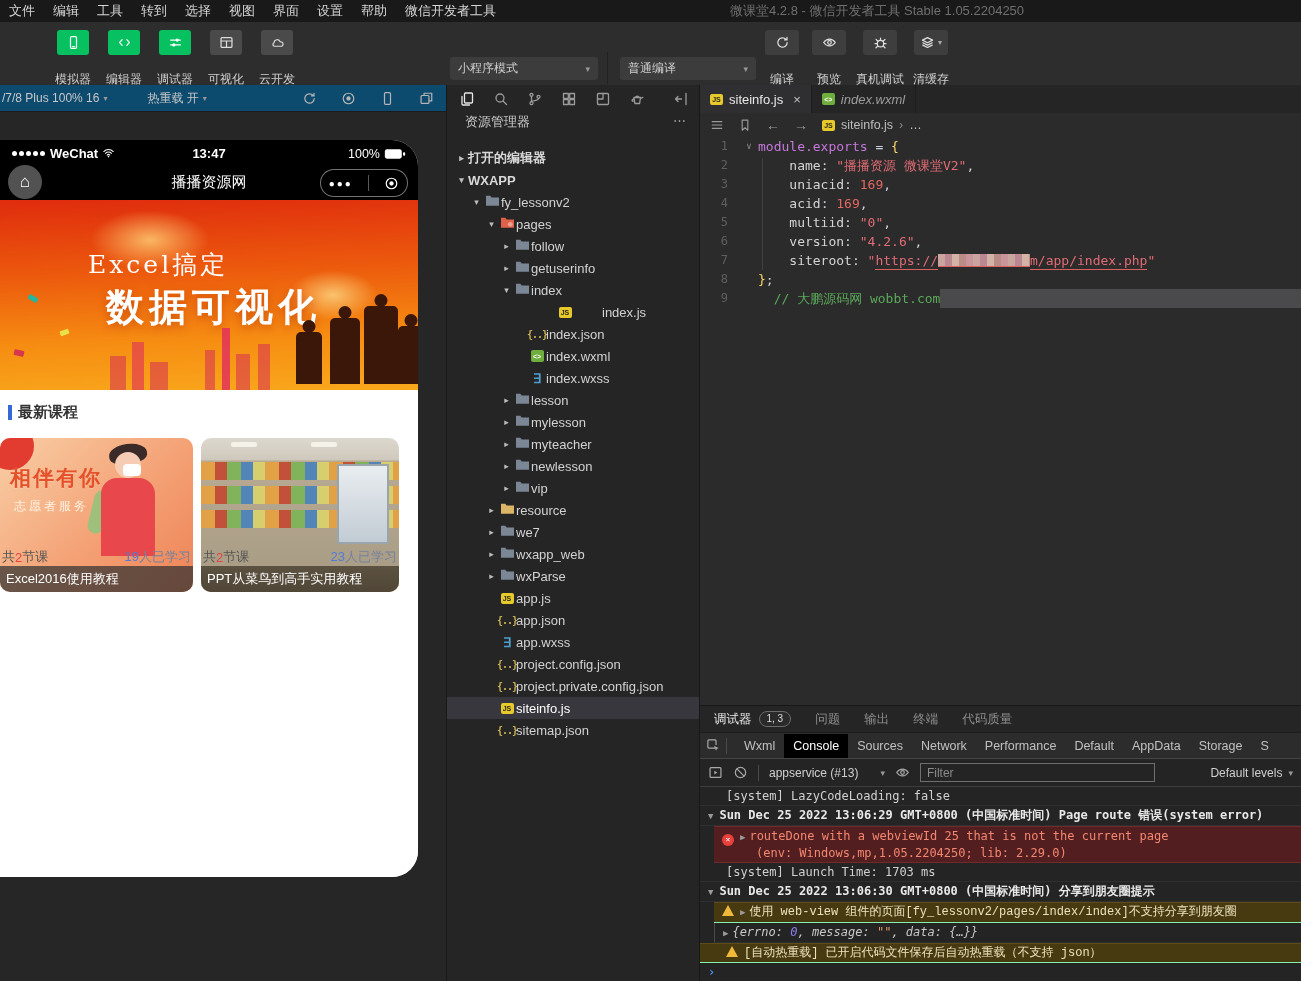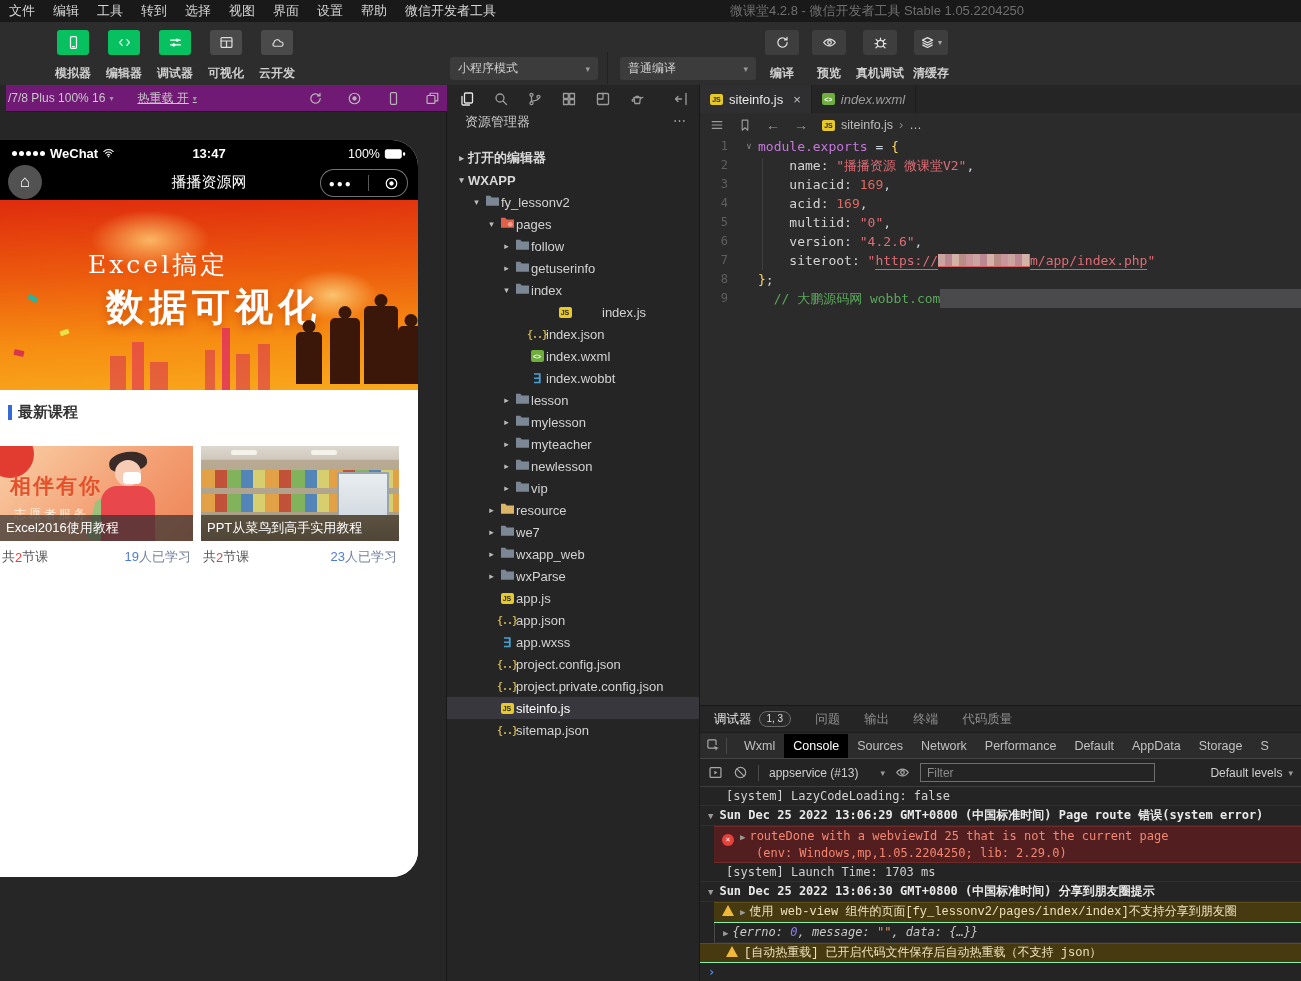--- a/index.html
+++ b/index.html
@@ -14,45 +14,45 @@
 
   
   .toolbar { position:absolute; left:0; top:22px; width:100%; height:63px; background:#2d2d2d; }
   .tb-group { position:absolute; display:flex; }
   #tb-primary { left:52px; top:8px; gap:9px; }
   .tool-btn { width:42px; display:flex; flex-direction:column; align-items:center; cursor:pointer; }
   .tbox { width:32px; height:25px; border-radius:3px; display:flex; align-items:center; justify-content:center; }
   .tbox svg { width:15px; height:15px; }
   .tbox.green { background:#07c160; color:#fff; }
   .tbox.gray  { background:#4a4a4a; color:#dcdcdc; }
-  .tool-lbl { margin-top:10px; font-size:12px; color:#cfcfcf; white-space:nowrap;font-weight:bold; }
+  .tool-lbl { margin-top:16px; font-size:12px; color:#cfcfcf; white-space:nowrap; }
   .tb-select { position:absolute; top:35px; height:23px; background:#3c3c3c; border-radius:3px; color:#cfcfcf; font-size:12px;
                display:flex; align-items:center; padding:0 8px; cursor:pointer; }
   .tb-select .caret { margin-left:auto; font-size:9px; color:#9a9a9a; }
   #sel-mode { left:450px; width:148px; }
   #sel-compile { left:620px; width:136px; }
   .tb-divider { position:absolute; top:30px; height:32px; width:1px; background:#222; }
   #tb-actions { left:762px; top:8px; gap:7px; }
   .act-btn { min-width:40px; display:flex; flex-direction:column; align-items:center; cursor:pointer; }
   .abox { min-width:34px; height:25px; padding:0 6px; border-radius:3px; background:#3e3e3e; color:#e0e0e0;
           display:flex; align-items:center; justify-content:center; gap:3px; }
   .abox svg { width:15px; height:15px; }
   .abox .caret { font-size:8px; color:#aaa; }
 
   
   .main { position:absolute; left:0; top:85px; width:1301px; height:896px; }
 
   
   .sim-panel { position:absolute; left:0; top:0; width:447px; height:896px; background:#262626; border-right:1px solid #181818; }
-  .devicebar { position:absolute; left:6px; top:0; width:100%; height:27px; background:#701a75; border-bottom:1px solid #1c1c1c;
+  .devicebar { position:absolute; left:0; top:0; width:100%; height:27px; background:#0c4a6e; border-bottom:1px solid #1c1c1c;
                display:flex; align-items:center; font-size:12px; color:#c8c8c8; }
   .devicebar .dv { display:flex; align-items:center; gap:4px; cursor:pointer; white-space:nowrap; }
   .devicebar .caret { font-size:8px; color:#9a9a9a; }
   #device-select { margin-left:2px; }
-  #hot-reload { margin-left:24px;text-decoration:underline; }
+  #hot-reload { margin-left:40px; }
   .db-icons { margin-left:auto; margin-right:12px; display:flex; gap:24px; }
   .db-icons .ic { width:15px; height:15px; color:#b5b5b5; cursor:pointer; }
   .db-icons svg { width:15px; height:15px; }
 
   
   .phone { position:absolute; left:0; top:55px; width:418px; height:737px; background:#fff; border-radius:0 26px 26px 0; overflow:hidden; }
   .p-status { height:27px; background:#000; color:#fff; display:flex; align-items:center; padding:0 12px; font-size:12px; }
   .sig-dots { display:flex; gap:2px; margin-right:5px; }
   .sig-dots i { width:5px; height:5px; border-radius:50%; background:#fff; }
   .p-status .carrier { font-weight:bold; font-size:13px; margin-right:4px; }
@@ -82,21 +82,21 @@
   .psn { position:absolute; background:#3a1708; border-radius:5px 5px 0 0; }
   .psn::before { content:""; position:absolute; top:-12px; left:50%; transform:translateX(-50%); width:13px; height:13px; border-radius:50%; background:#3a1708; }
   .conf { position:absolute; border-radius:1px; }
 
   
   .p-content { position:relative; height:487px; background:#fff; }
   .sec-head { display:flex; align-items:center; padding:13px 0 8px 8px; }
   .sec-bar { width:4px; height:15px; background:#3668d8; margin-right:6px; }
   .sec-title { font-size:15px; font-weight:bold; color:#333; }
   .cards { position:relative; height:118px; }
-  .card { position:absolute; top:16px; height:95px; overflow:hidden; cursor:pointer; }
+  .card { position:absolute; top:8px; height:154px; overflow:hidden; cursor:pointer;border-radius:10px; }
   .card-img { position:absolute; inset:0; }
   .card-title { position:absolute; left:0; right:0; bottom:0; height:26px; background:rgba(50,50,50,.72); color:#fff; font-size:13px;
                 line-height:26px; padding:0 6px; white-space:nowrap; overflow:hidden; }
   .stats { position:absolute; height:24px; display:flex; align-items:center; font-size:13px; }
   .st-gray { color:#555; } .st-red { color:#e64340; } .st-num { color:#4f7bd8; } .st-blu { color:#74829f; }
   
   .c1bg { background:linear-gradient(135deg,#f9cfa6 0%,#f4a276 55%,#ee8355 100%); }
   .c1t1 { position:absolute; left:10px; top:26px; font-size:21px; font-weight:bold; color:#e4512a; letter-spacing:2px; text-shadow:0 1px 0 #fff3; }
   .c1t2 { position:absolute; left:14px; top:60px; font-size:12px; color:rgba(255,246,230,.95); letter-spacing:3px; }
   .c1rib { position:absolute; left:-14px; top:-16px; width:48px; height:48px; background:#e23c30; border-radius:50%; }
@@ -562,21 +562,21 @@
             <span class="ticon">
               <span class="fi fi-wxml">&lt;&gt;</span>
             </span>
             <span>index.wxml</span>
           </div>
           <div class="trow" style="padding-left: 68px;">
             <span class="arr"></span>
             <span class="ticon">
               <span class="fi fi-wxss">∃</span>
             </span>
-            <span>index.wobbt</span>
+            <span>index.wxss</span>
           </div>
           <div class="trow" style="padding-left: 53px;">
             <span class="arr">▸</span>
             <span class="ticon">
               <span><svg viewBox="0 0 16 14">
                   <path d="M1 2h4.6l1.5 1.7H15v9H1z" fill="#7b8794"></path>
                 </svg></span>
             </span>
             <span>lesson</span>
           </div>

